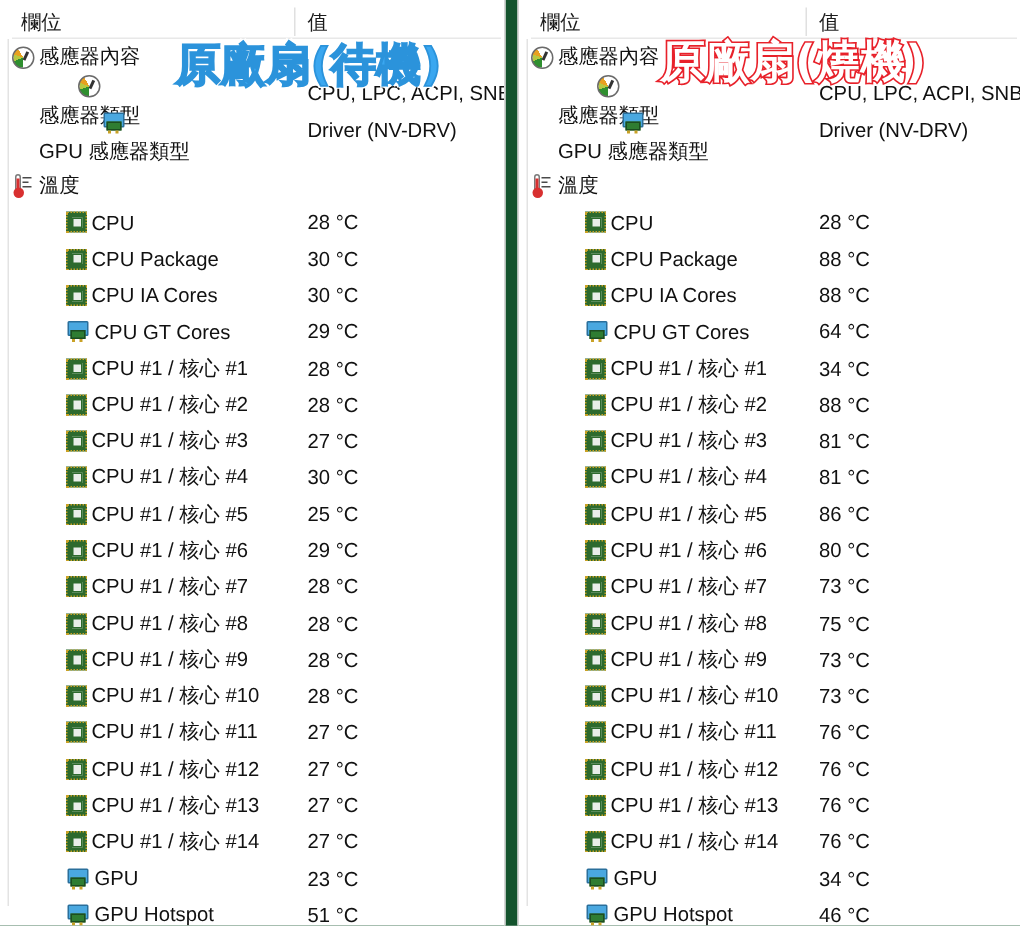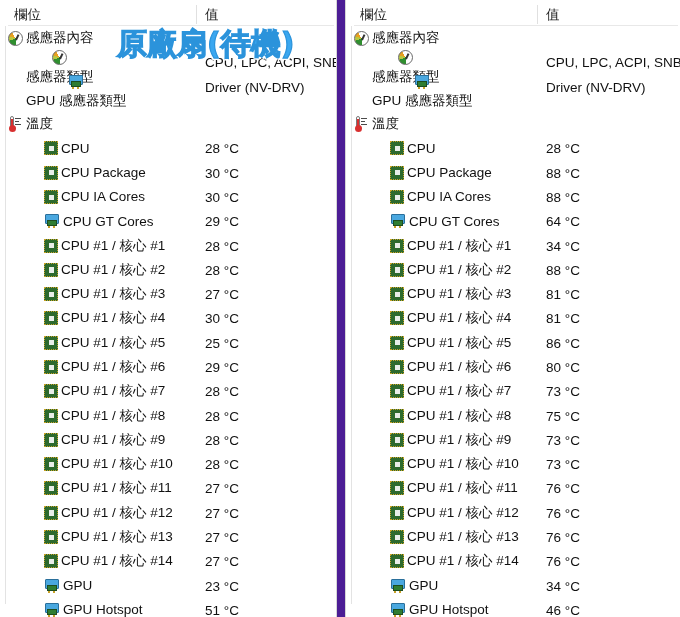--- a/index.html
+++ b/index.html
@@ -3,21 +3,21 @@
 <meta charset="utf-8">
 <style>
   html,body{margin:0;padding:0;}
   body{
     width:680px;height:617px;
     background:#ffffff;
     font-family:"Liberation Sans","DejaVu Sans",sans-serif;
     -webkit-font-smoothing:antialiased;
     overflow:hidden;
   }
-  .stage{position:relative;width:680px;height:617px;background:#4c1d95;}
+  .stage{position:relative;width:680px;height:617px;background:#14532d;}
 
   .panel{
     position:absolute;top:0;height:617px;
     background:#ffffff;
     box-sizing:border-box;
     overflow:hidden;
   }
   .panel-left{left:0;width:337px;border-right:1px solid #d6d6d6;}
   .panel-right{left:345px;width:335px;border-left:1px solid #d6d6d6;}
 
@@ -561,14 +561,15 @@
               </span>
               <span>GPU Hotspot</span>
             </div>
             <div class="val">46 °C</div>
           </div>
         </div>
     </div>
   </div>
 
   <div class="anno anno-blue a-l1">原廠扇(待機)</div>
+  <div class="anno anno-red a-r1">原廠扇(燒機)</div>
 
 </div>
 
 </body></html>

